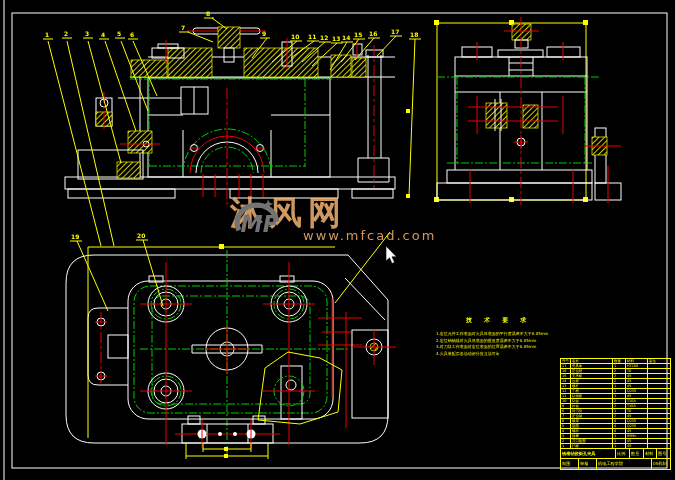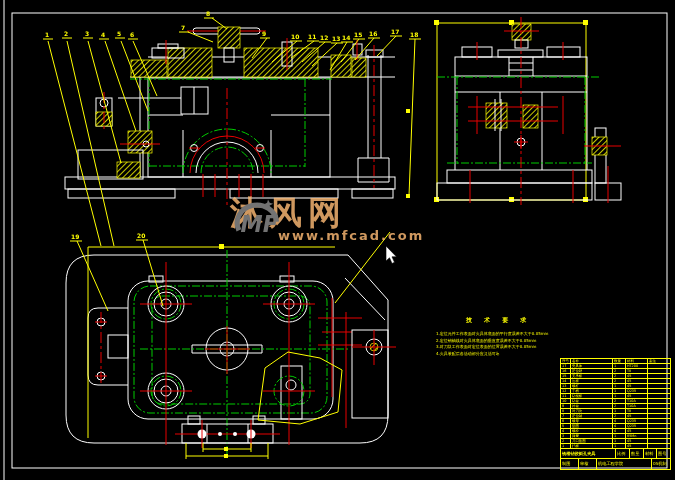--- a/index.html
+++ b/index.html
@@ -13,21 +13,21 @@
   .cl{stroke:#e80000;fill:none;stroke-width:1;stroke-dasharray:11 3 3 3;}
   .sg{stroke:#00cc00;fill:none;stroke-width:1;stroke-dasharray:8 2 2 2;}
   .hy{fill:url(#hy);stroke:#ff0;stroke-width:.7;}
   .grip{fill:#ff0;stroke:none;}
   .bal{fill:#ff0;font:bold 6px "DejaVu Sans",sans-serif;}
   
   #watermark{position:absolute;left:230px;top:196px;width:200px;opacity:.82;color:#fdba74;
              pointer-events:none;}
   #wm-row{display:flex;align-items:center;}
   #wm-title{font-size:33px;font-weight:bold;letter-spacing:6px;line-height:34px;text-align:center;}
-  #wm-url{font-size:13px;font-weight:bold;letter-spacing:2px;margin-left:48px;margin-top:-2px;}
+  #wm-url{font-size:13px;font-weight:normal;letter-spacing:2px;margin-left:73px;margin-top:-2px;}
   
   #techreq{position:absolute;left:436px;top:316px;width:125px;color:#ff0;}
   #techreq .t{font-size:6px;font-weight:bold;letter-spacing:5px;margin-left:30px;margin-bottom:6px;}
   #techreq .l{font-size:4px;line-height:6.5px;white-space:nowrap;overflow:hidden;}
   
   #tblock{position:absolute;left:560px;top:358px;width:111px;border:1px solid #ff0;color:#ff0;
           box-sizing:border-box;}
   .bomrow{display:flex;height:5px;border-bottom:1px solid #ff0;box-sizing:border-box;}
   .bomrow span{display:block;font-size:3.4px;line-height:4px;overflow:hidden;white-space:nowrap;
                border-right:1px solid #ff0;box-sizing:border-box;padding-left:1px;}

